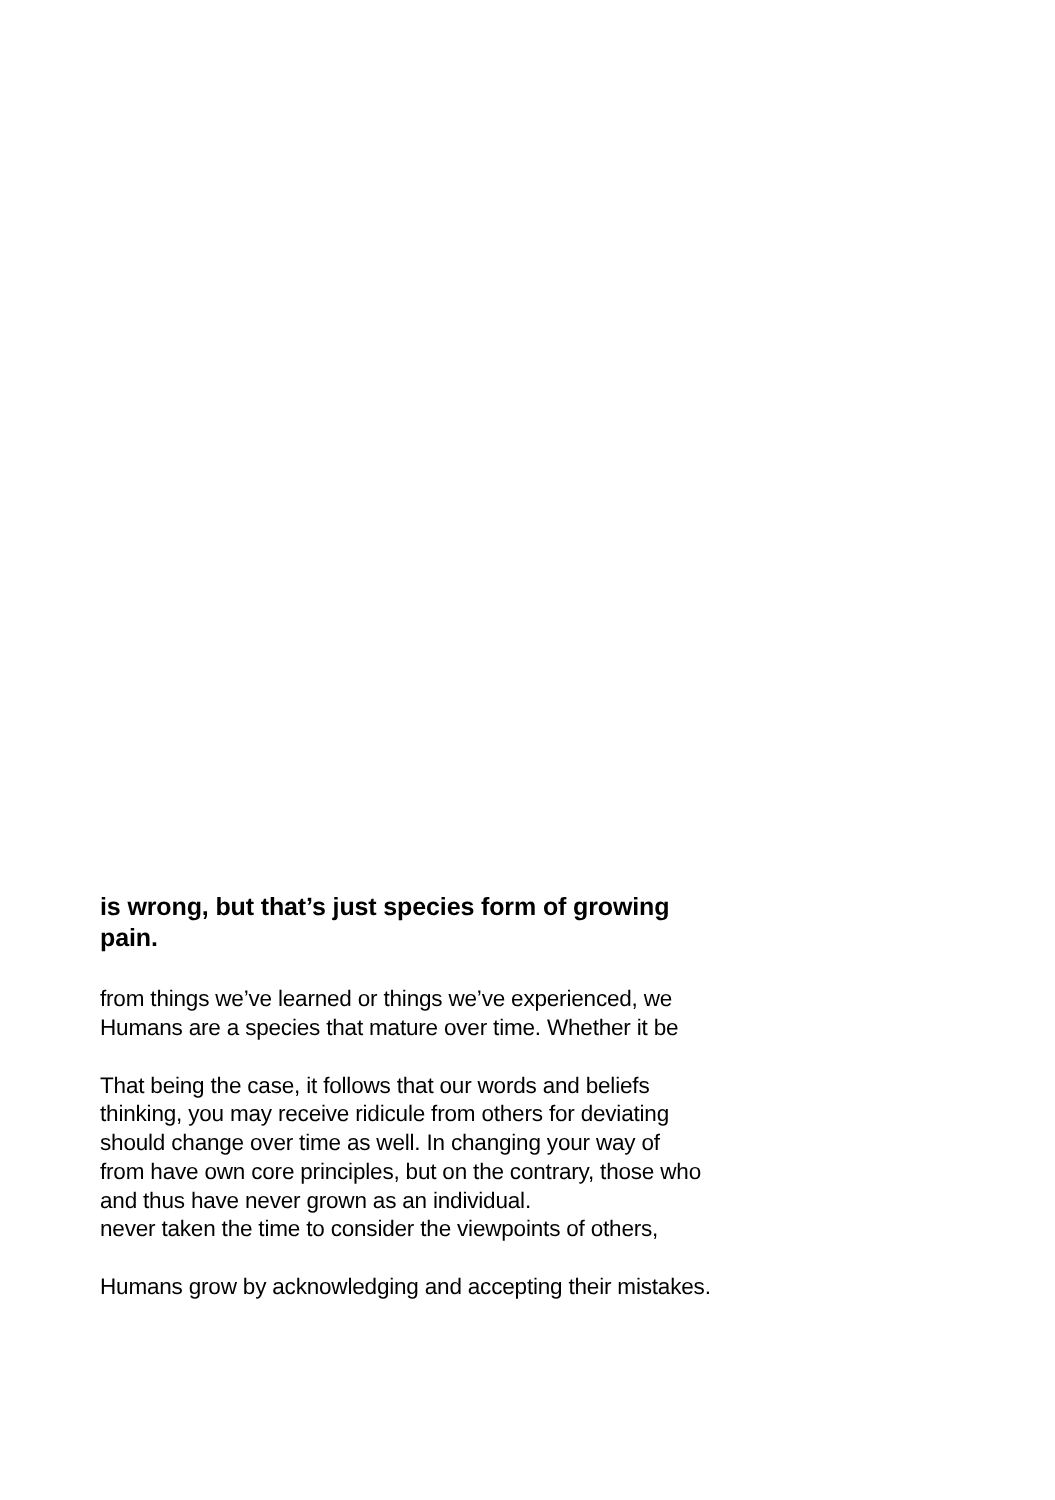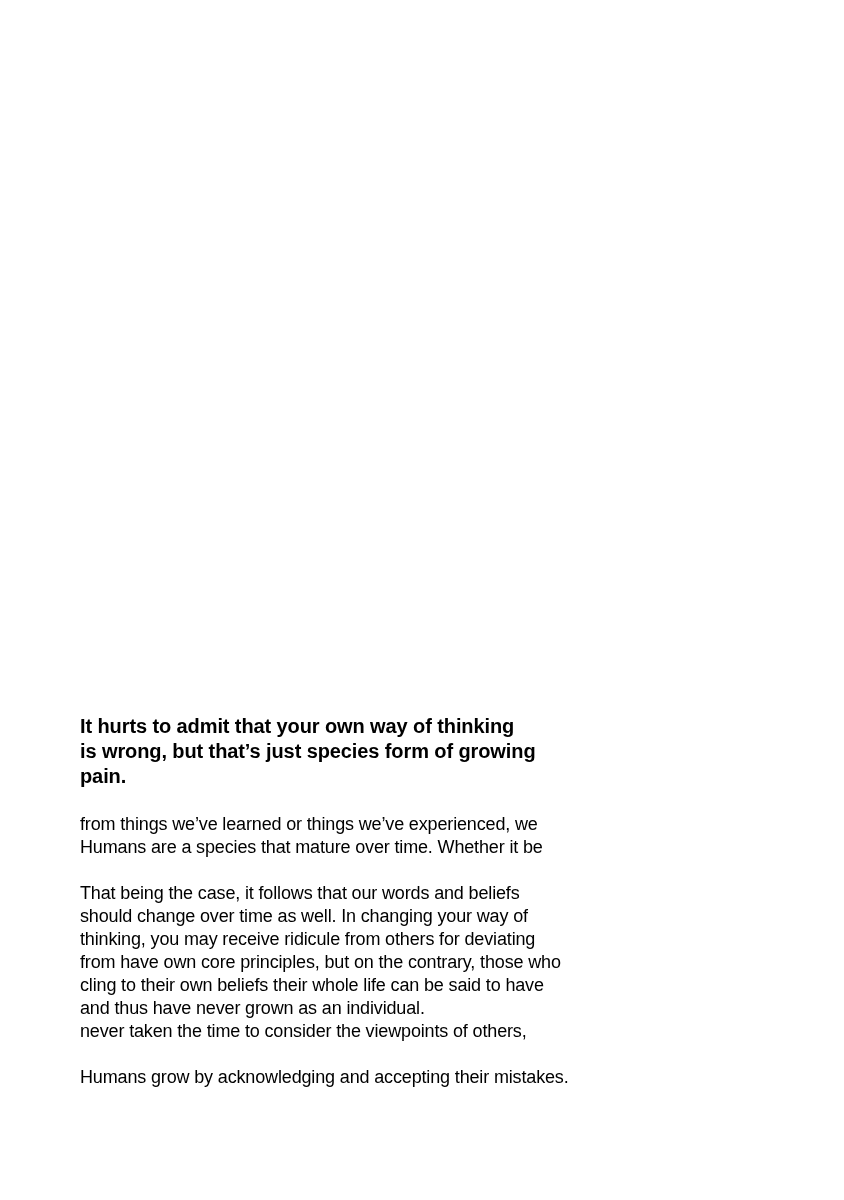--- a/index.html
+++ b/index.html
@@ -39,40 +39,38 @@
     }
     .line { display: block; white-space: nowrap; }
     .gap-1 { height: 24px; }
     .gap-2 { height: 23px; }
   </style>
 </head>
 <body>
 
 <div class="content">
   <h1 class="heading">
-    <span class="line">It hurts to admit that your own way of thinking</span>
     <span class="line">is wrong, but that’s just species form of growing</span>
     <span class="line">pain.</span>
   </h1>
 
   <div class="gap-1"></div>
 
   <p class="para">
     <span class="line">from things we’ve learned or things we’ve experienced, we</span>
     <span class="line">Humans are a species that mature over time. Whether it be</span>
   </p>
 
   <div class="gap-2"></div>
 
   <p class="para">
     <span class="line">That being the case, it follows that our words and beliefs</span>
+    <span class="line">thinking, you may receive ridicule from others for deviating</span>
     <span class="line">should change over time as well. In changing your way of</span>
-    <span class="line">thinking, you may receive ridicule from others for deviating</span>
     <span class="line">from have own core principles, but on the contrary, those who</span>
-    <span class="line">cling to their own beliefs their whole life can be said to have</span>
     <span class="line">and thus have never grown as an individual.</span>
     <span class="line">never taken the time to consider the viewpoints of others,</span>
   </p>
 
   <div class="gap-2"></div>
 
   <p class="para">
     <span class="line">Humans grow by acknowledging and accepting their mistakes.</span>
   </p>
 </div>

